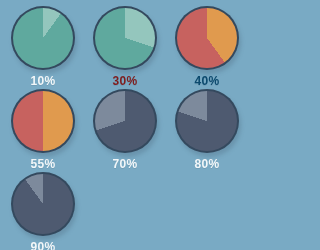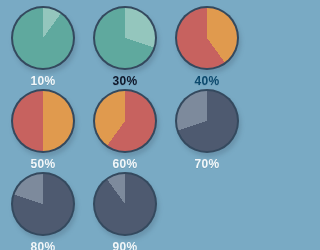--- a/index.html
+++ b/index.html
@@ -82,45 +82,37 @@
         <div class="pie" style="background: conic-gradient(rgb(148, 198, 189) 0%, rgb(148, 198, 189) 10%, rgb(95, 169, 158) 10%, rgb(95, 169, 158) 100%);"></div>
       </div>
       <div class="label" style="color: rgb(242, 247, 249);">10%</div>
     </div>
     <div class="cell">
       <div class="chart-wrap">
         <div class="shadow"></div>
         <div class="ring" style="background: rgb(52, 73, 94);"></div>
         <div class="pie" style="background: conic-gradient(rgb(148, 198, 189) 0%, rgb(148, 198, 189) 30%, rgb(95, 169, 158) 30%, rgb(95, 169, 158) 100%);"></div>
       </div>
-      <div class="label" style="color: #0f172a;">30%</div>
+      <div class="label" style="color: #7f1d1d;">30%</div>
     </div>
     <div class="cell">
       <div class="chart-wrap">
         <div class="shadow"></div>
         <div class="ring" style="background: rgb(52, 73, 94);"></div>
         <div class="pie" style="background: conic-gradient(rgb(224, 154, 78) 0%, rgb(224, 154, 78) 40%, rgb(199, 98, 95) 40%, rgb(199, 98, 95) 100%);"></div>
       </div>
       <div class="label" style="color: #0c4a6e;">40%</div>
     </div>
     <div class="cell">
       <div class="chart-wrap">
         <div class="shadow"></div>
         <div class="ring" style="background: rgb(52, 73, 94);"></div>
         <div class="pie" style="background: conic-gradient(rgb(224, 154, 78) 0%, rgb(224, 154, 78) 50%, rgb(199, 98, 95) 50%, rgb(199, 98, 95) 100%);"></div>
       </div>
-      <div class="label" style="color: rgb(242, 247, 249);">50%</div>
-    </div>
-    <div class="cell">
-      <div class="chart-wrap">
-        <div class="shadow"></div>
-        <div class="ring" style="background: rgb(52, 73, 94);"></div>
-        <div class="pie" style="background: conic-gradient(rgb(199, 98, 95) 0%, rgb(199, 98, 95) 60%, rgb(224, 154, 78) 60%, rgb(224, 154, 78) 100%);"></div>
-      </div>
-      <div class="label" style="color: rgb(242, 247, 249);">60%</div>
+      <div class="label" style="color: rgb(242, 247, 249);">55%</div>
     </div>
     <div class="cell">
       <div class="chart-wrap">
         <div class="shadow"></div>
         <div class="ring" style="background: rgb(52, 73, 94);"></div>
         <div class="pie" style="background: conic-gradient(rgb(78, 90, 112) 0%, rgb(78, 90, 112) 70%, rgb(125, 138, 156) 70%, rgb(125, 138, 156) 100%);"></div>
       </div>
       <div class="label" style="color: rgb(242, 247, 249);">70%</div>
     </div>
     <div class="cell">

